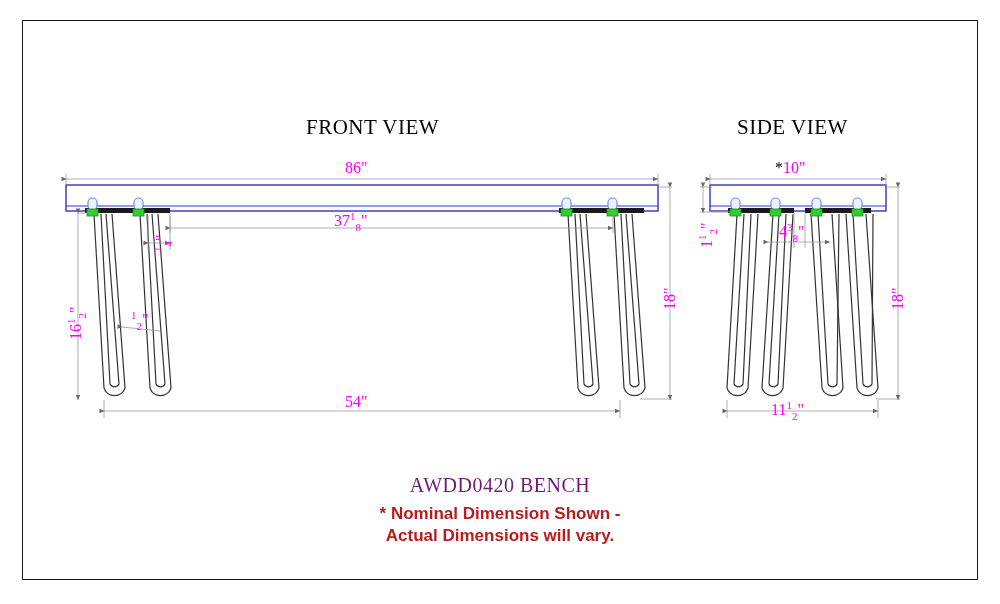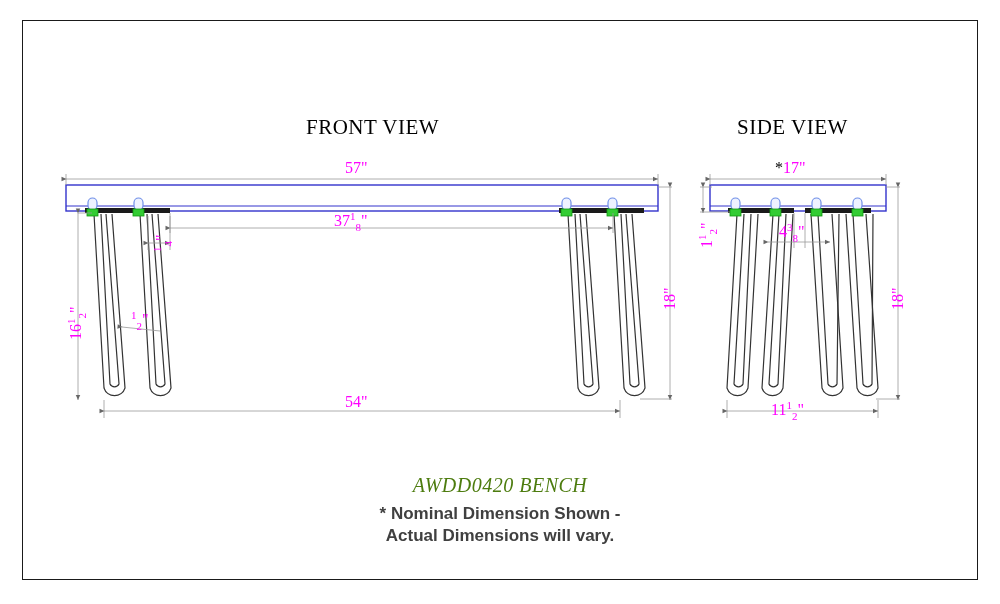--- a/index.html
+++ b/index.html
@@ -11,24 +11,24 @@
   svg{position:absolute;left:0;top:0;width:1000px;height:604px;}
   .view-title{position:absolute;font-family:"Liberation Serif",serif;
               font-size:21px;color:#000;letter-spacing:.5px;white-space:nowrap;}
   .dim{position:absolute;font-family:"Liberation Serif",serif;
        color:#ff00ff;font-size:16px;white-space:nowrap;line-height:1;}
   .dim .fr{font-size:11px;vertical-align:super;}
   .dim .fd{font-size:11px;vertical-align:sub;}
   .dim.rot{transform-origin:0 0;transform:rotate(-90deg);}
   .star{color:#000;}
   #caption{position:absolute;left:0;right:0;text-align:center;}
-  .cap-model{font-family:"Liberation Serif",serif;font-size:20px;color:#4d7c0f;
-             letter-spacing:.5px;font-style:italic;}
+  .cap-model{font-family:"Liberation Serif",serif;font-size:20px;color:#701a75;
+             letter-spacing:.5px;}
   .cap-note{font-family:"Liberation Sans",sans-serif;font-weight:bold;
-            font-size:17px;color:#404040;line-height:1.28;}
+            font-size:17px;color:#b91c1c;line-height:1.28;}
 </style>
 </head>
 <body>
 
 <div id="sheet">
 
   <div id="border"></div>
 
   <svg viewBox="0 0 1000 604" xmlns="http://www.w3.org/2000/svg">
     <defs>
@@ -157,21 +157,21 @@
         <line x1="878" y1="400" x2="878" y2="418"></line>
         <line x1="727" y1="411" x2="878" y2="411" marker-start="url(#arL)" marker-end="url(#ar)"></line>
       </g>
     </g>
   </svg>
 
   <div class="view-title" style="left:306px;top:115px;">FRONT VIEW</div>
   <div class="view-title" style="left:737px;top:115px;text-align:right;">SIDE VIEW</div>
 
   <div class="dim" style="left:345px;top:160px;">
-    <span>57</span><span>"</span>
+    <span>86</span><span>"</span>
   </div>
 
   <div class="dim" style="left:334px;top:211px;">
     <span>37</span><span class="fr">1</span><span class="fd">8</span><span>"</span>
   </div>
 
   <div class="dim rot" style="left:152px;top:252px;">
     <span class="fr">1</span><span class="fd">4</span><span>"</span>
   </div>
 
@@ -185,21 +185,21 @@
 
   <div class="dim rot" style="left:662px;top:310px;">
     <span>18</span><span>"</span>
   </div>
 
   <div class="dim" style="left:345px;top:394px;">
     <span>54</span><span>"</span>
   </div>
 
   <div class="dim" style="left:775px;top:160px;">
-    <span class="star">*</span><span>17</span><span>"</span>
+    <span class="star">*</span><span>10</span><span>"</span>
   </div>
 
   <div class="dim rot" style="left:697px;top:248px;">
     <span>1</span><span class="fr">1</span><span class="fd">2</span><span>"</span>
   </div>
 
   <div class="dim" style="left:779px;top:222px;">
     <span>4</span><span class="fr">3</span><span class="fd">8</span><span>"</span>
   </div>
 

